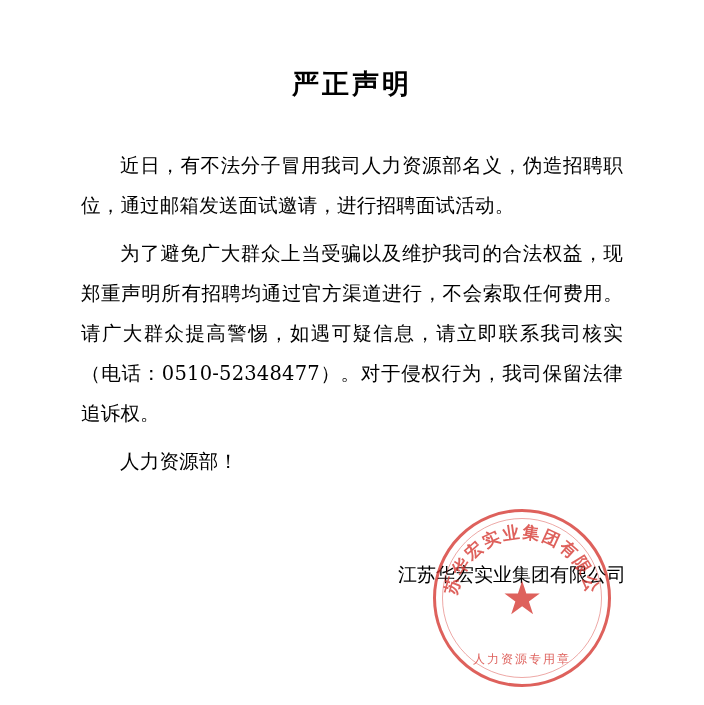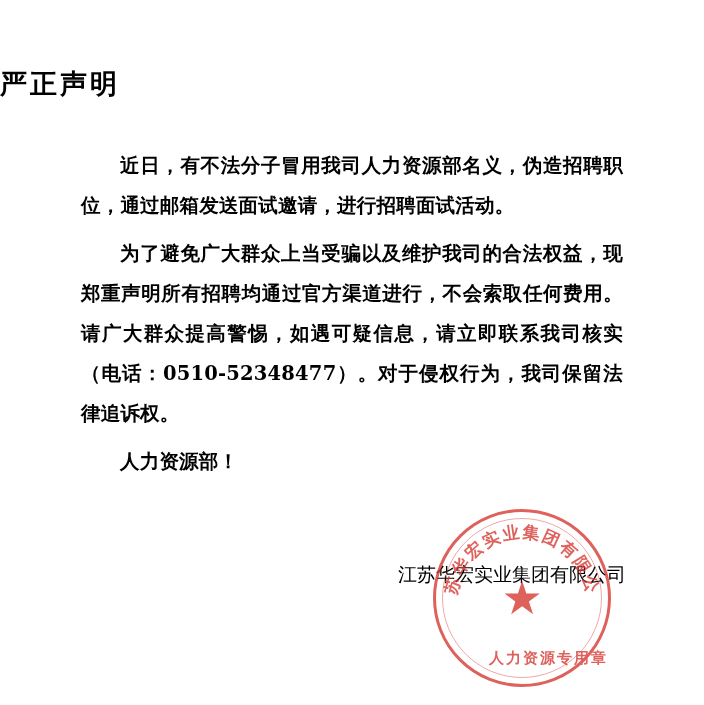--- a/index.html
+++ b/index.html
@@ -14,42 +14,41 @@
     color: #000000;
     overflow: hidden;
   }
   .page {
     position: relative;
     width: 704px;
     height: 705px;
     box-sizing: border-box;
   }
   .doc-title {
-    text-align: left;
+    text-align: center;
     font-size: 27px;
     font-weight: bold;
     letter-spacing: 3px;
     margin-top: 66px;
     margin-bottom: 0;
     font-family: "DejaVu Serif", "Liberation Serif", serif;
   }
   .body-text {
     margin: 0 auto;
     width: 542px;
     padding-top: 44px;
   }
   .para {
     font-size: 19.5px;
     line-height: 40px;
     text-indent: 39px;
     text-align: justify;
     text-justify: inter-ideograph;
     margin: 0 0 8px 0;
     letter-spacing: 0.2px;
-    font-weight: bold;
   }
   .signature {
     position: absolute;
     right: 78px;
     top: 488px;
     width: 260px;
     text-align: right;
     font-size: 19px;
     line-height: 40px;
   }
@@ -101,25 +100,24 @@
     font-size: 17px;
     font-family: "DejaVu Serif", "Liberation Serif", serif;
     letter-spacing: 2px;
     font-weight: bold;
   }
   .stamp .bottom-text {
     position: absolute;
     left: 0;
     bottom: 16px;
     width: 100%;
-    text-align: right;
+    text-align: center;
     color: #d5352f;
-    font-size: 15px;
+    font-size: 12px;
     letter-spacing: 2px;
-    font-weight: bold;
   }
 </style>
 </head>
 <body>
 
 <div class="page">
 
   <h1 class="doc-title">严正声明</h1>
 
   <div class="body-text">

